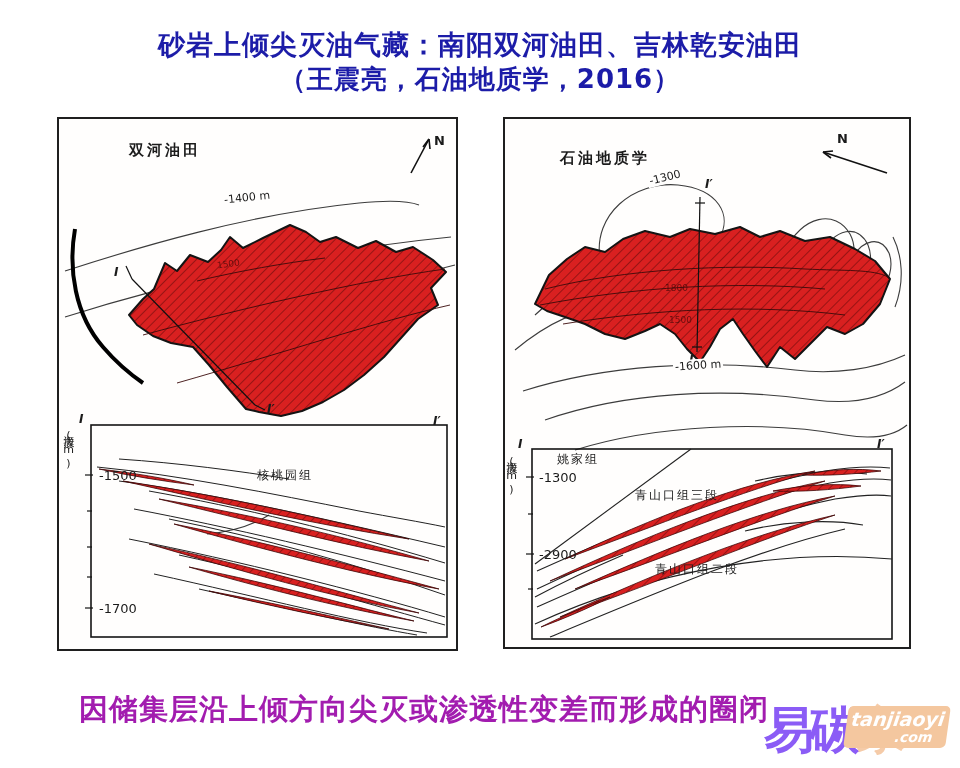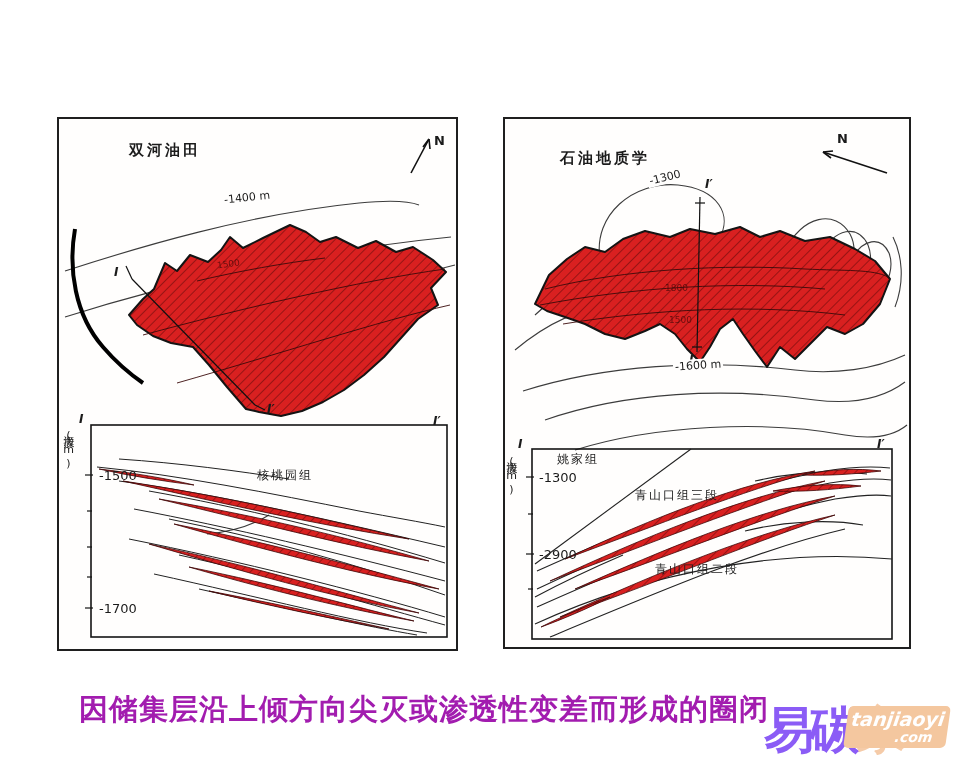--- a/index.html
+++ b/index.html
@@ -31,20 +31,24 @@
             border-radius:5px;transform:skewX(-8deg);color:#ffffff;font-style:italic;font-weight:bold;
             text-align:center;}
   .wm-badge .b1{font-size:19px;line-height:22px;margin-top:2px;}
   .wm-badge .b2{font-size:14px;line-height:15px;text-align:right;padding-right:14px;}
 </style>
 </head>
 <body>
 
 <div id="slide">
 
+  <div class="title-block">
+    <div class="title-line1">砂岩上倾尖灭油气藏：南阳双河油田、吉林乾安油田</div>
+    <div class="title-line2">（王震亮，石油地质学，2016）</div>
+  </div>
 
   <div class="panel" id="panel-left">
     <svg width="397" height="530" viewBox="0 0 397 530">
       <defs>
         <pattern id="hatchL" patternUnits="userSpaceOnUse" width="7" height="7" patternTransform="rotate(45)">
           <rect width="7" height="7" fill="#d92020"></rect>
           <line x1="0" y1="0" x2="0" y2="7" stroke="#7a0e0e" stroke-width="1.4"></line>
         </pattern>
       </defs>
 

